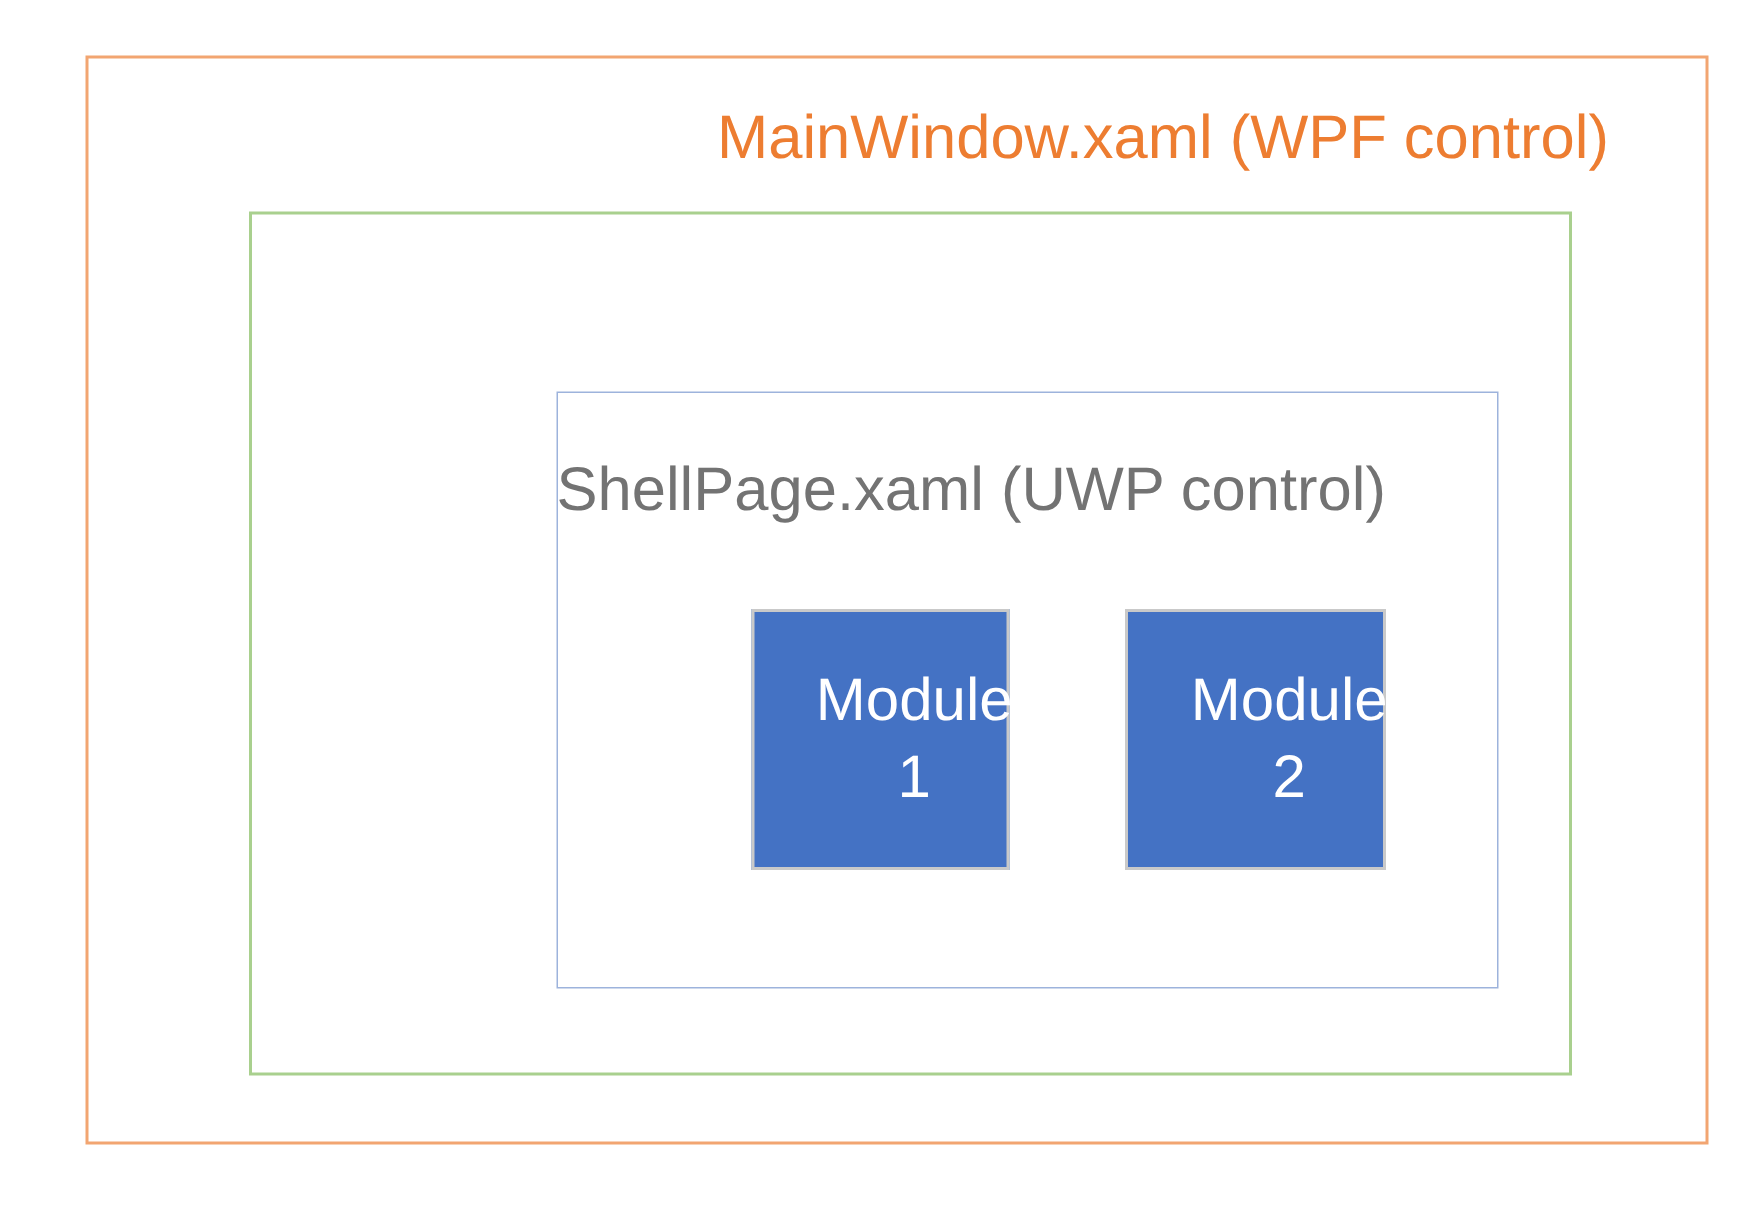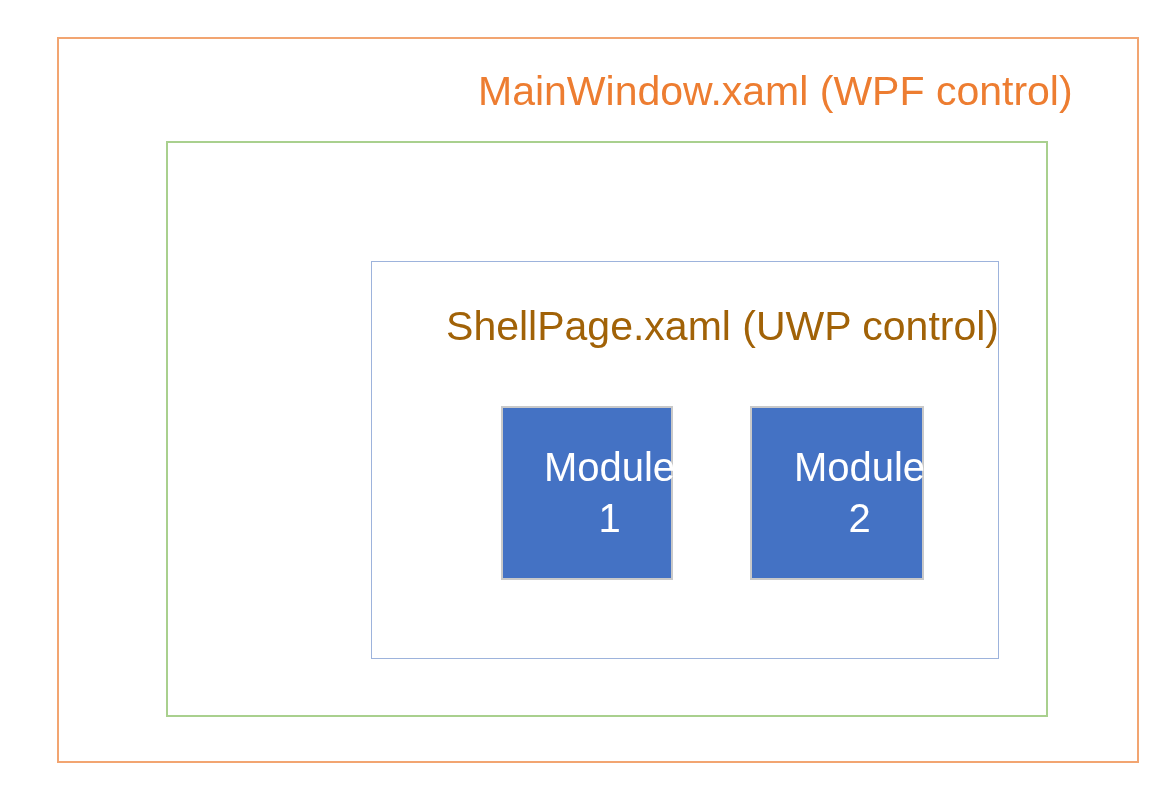--- a/index.html
+++ b/index.html
@@ -54,22 +54,22 @@
   }
   .label-host {
     left: 657px;
     top: 175px;
     color: #70AD47;
   }
   .label-shell {
     left: 371px;
     top: 303px;
     width: 628px;
-    text-align: right;
-    color: #a16207;
+    text-align: left;
+    color: #737373;
   }
   .module {
     position: absolute;
     box-sizing: border-box;
     top: 406px;
     width: 172px;
     height: 174px;
     background: #4472C4;
     border: 2px solid #C9C9C9;
     display: flex;

